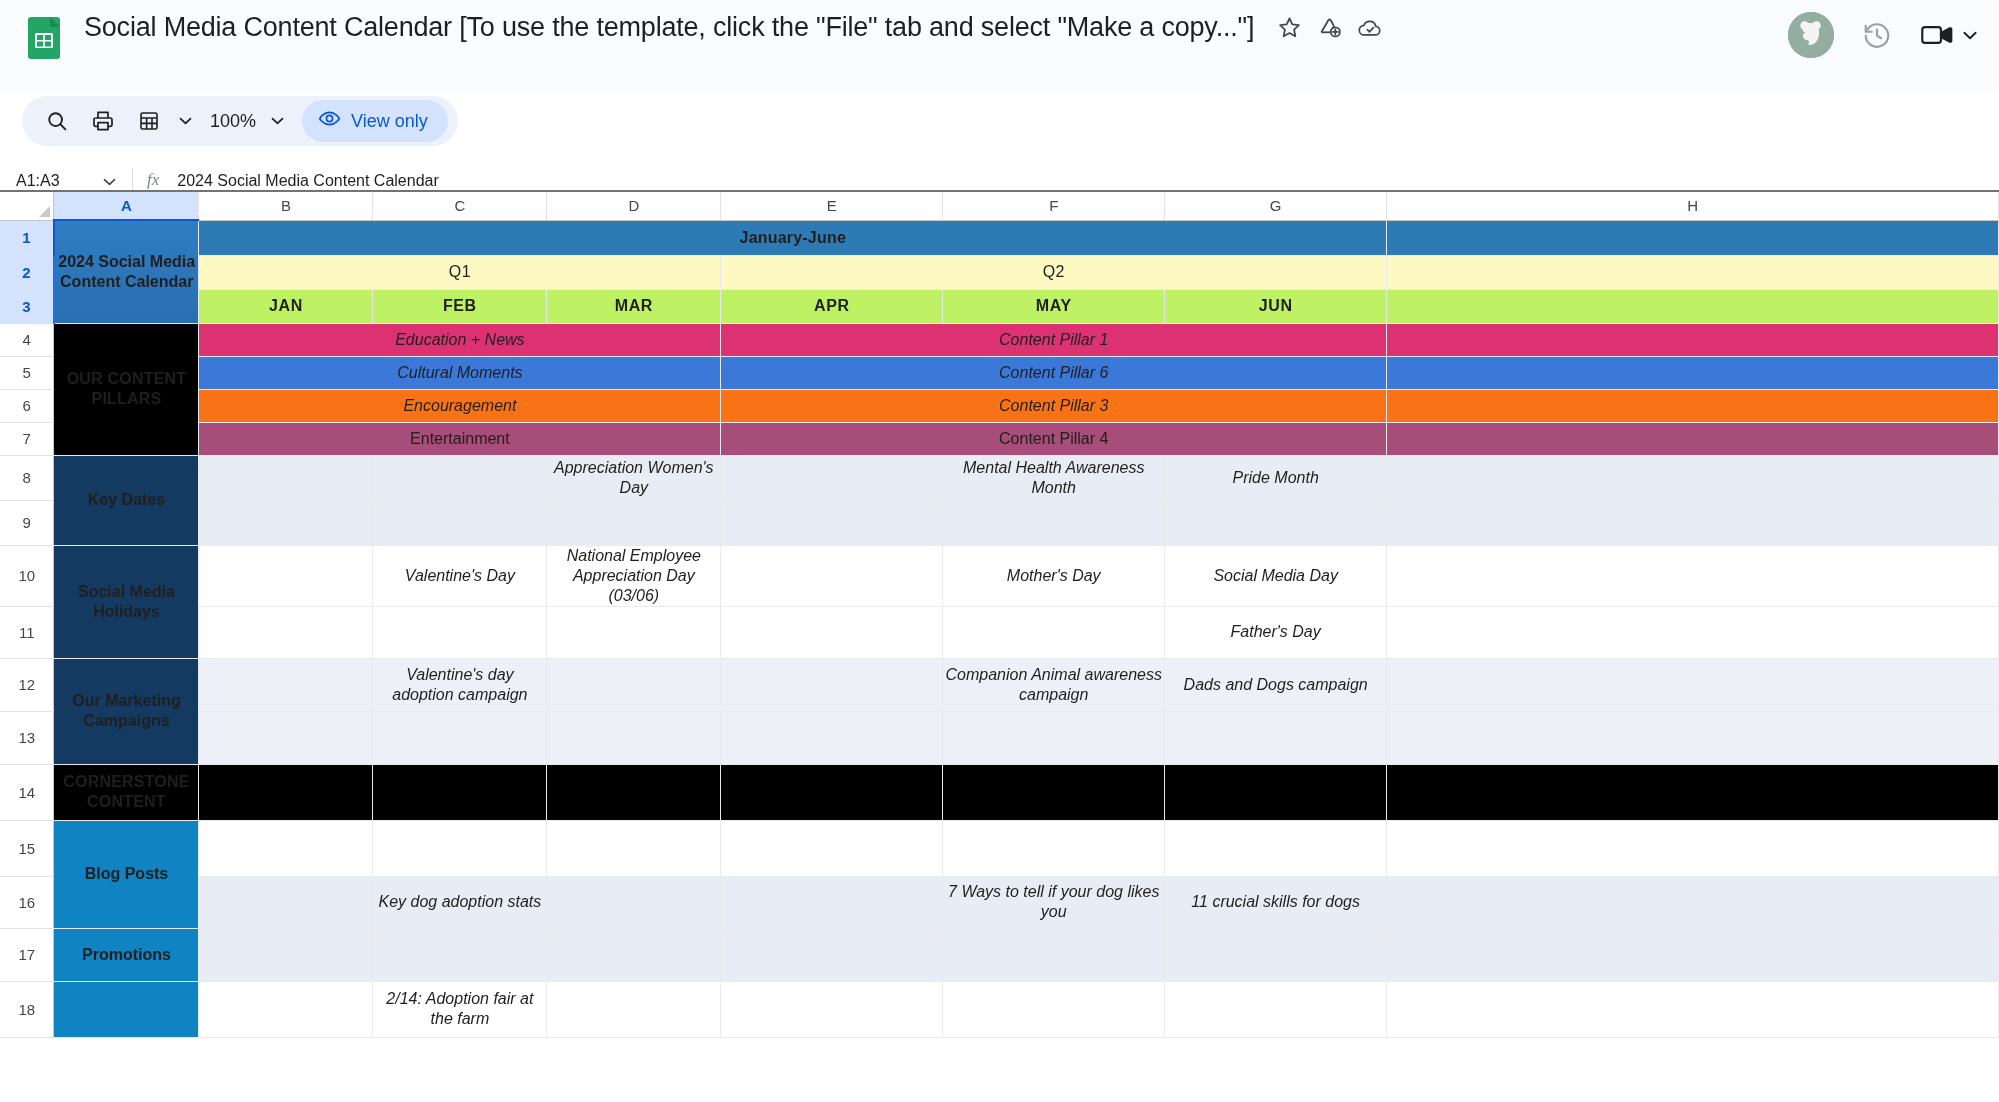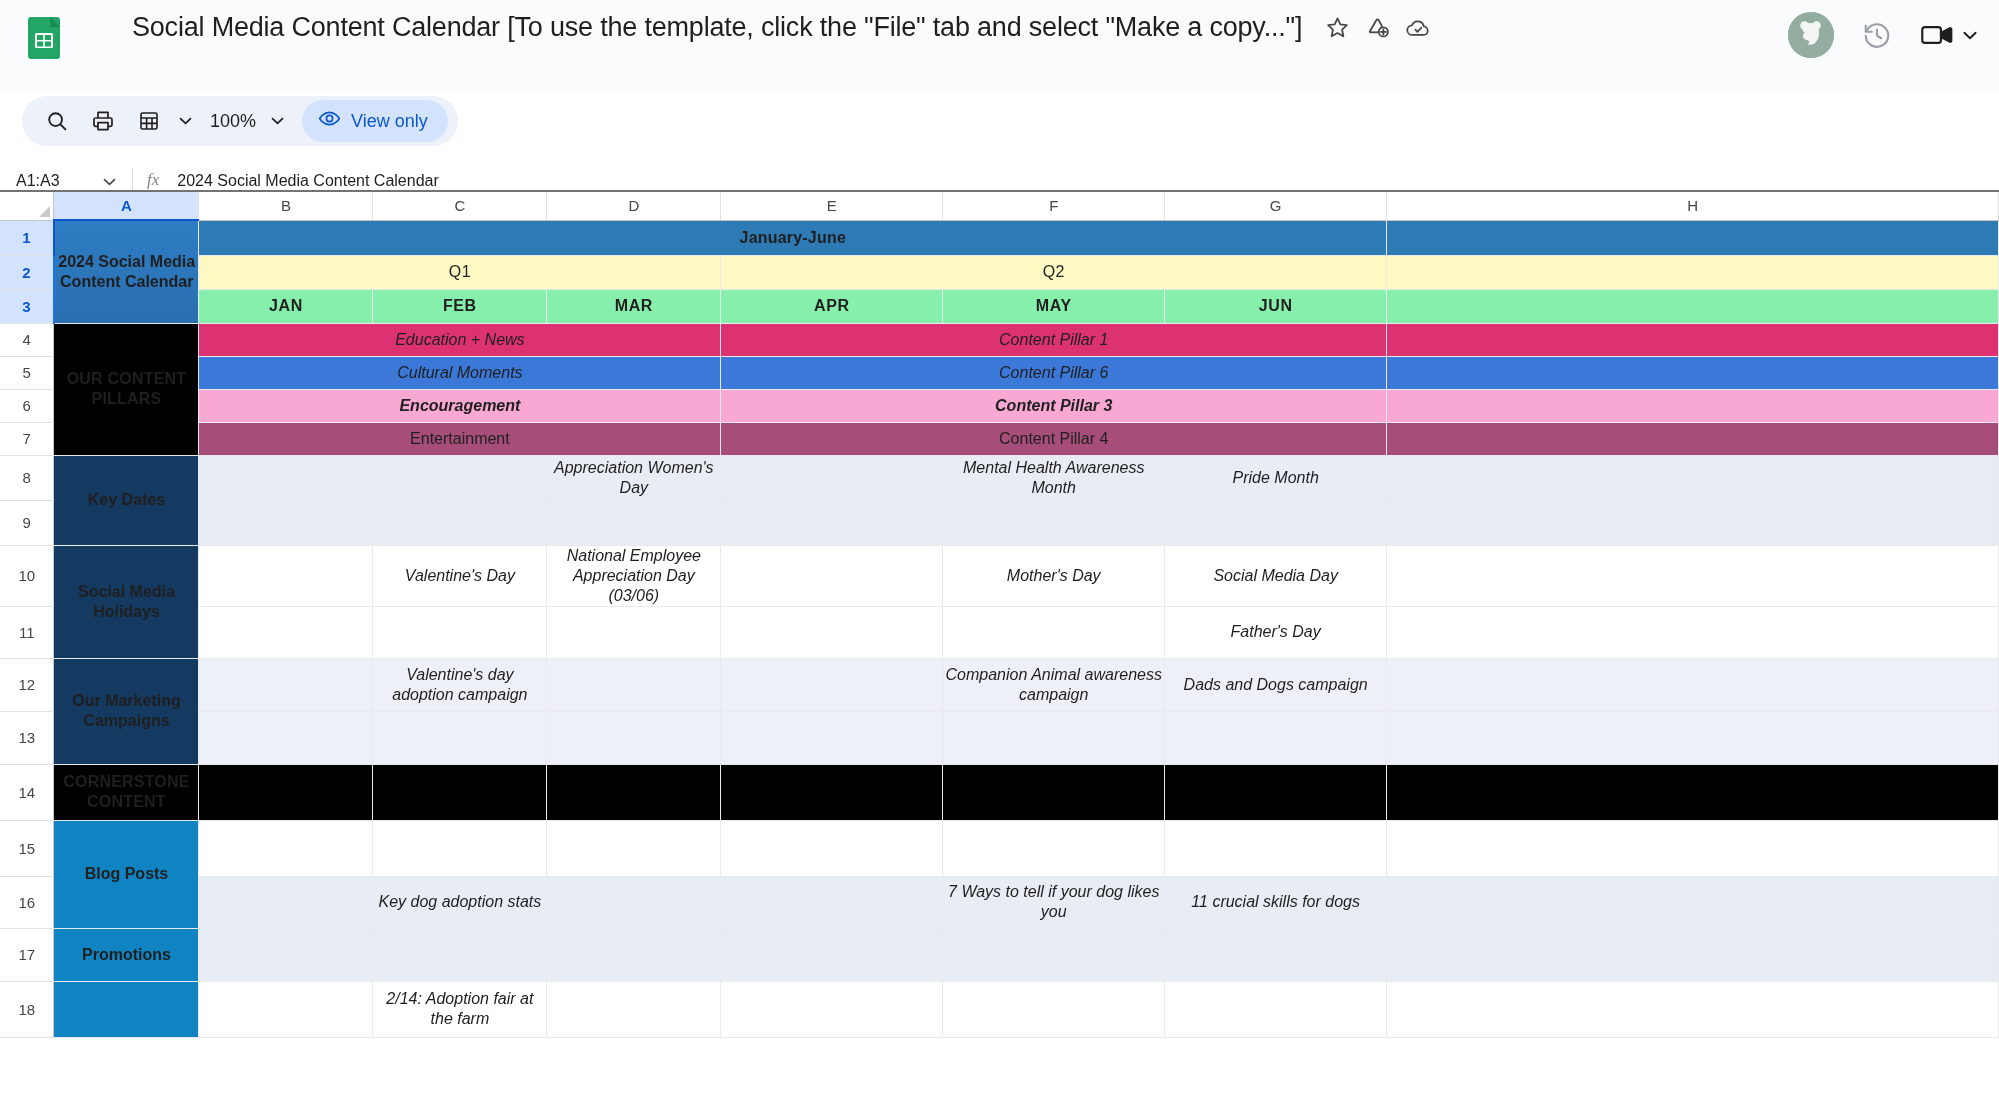--- a/index.html
+++ b/index.html
@@ -18,21 +18,21 @@
     position: relative;
   }
   .doc-logo {
     width: 44px; height: 44px; flex: 0 0 44px;
     margin-top: 6px; margin-right: 16px;
   }
   .title-block { flex: 0 1 auto; min-width: 0; padding-top: 2px; }
   .title-row { display: flex; align-items: center; gap: 0; }
   .doc-title {
     font-size: 27px; color: #1f1f1f; letter-spacing: -0.2px;
-    white-space: nowrap; font-weight: 400; margin-left: 48px;
+    white-space: nowrap; font-weight: 400;
   }
   .title-icons { display: flex; align-items: center; gap: 13px; margin-left: 22px; }
   .t-icon { width: 27px; height: 27px; display: inline-flex; align-items: center; justify-content: center; cursor: pointer; }
 
   .menubar { display: flex; gap: 27px; margin-top: 7px; padding-left: 3px; }
   .menu-item { font-size: 18px; color: #1f1f1f; cursor: pointer; line-height: 24px; }
   .menu-item.dim { color: #9aa0a6; }
 
   .topbar-right {
     position: absolute; right: 22px; top: 12px;
@@ -117,31 +117,31 @@
   }
 
   
   .c-title {
     background: linear-gradient(180deg,#2f7dc4 0%,#2a6fb0 100%);
     color:#fff; font-weight:700; font-size:19px; line-height:1.32;
     border: 2px solid #1a73e8; border-right-width:2px;
   }
   .c-halfyear { background:#2e7ab4; color:#fff; font-weight:700; font-size:19px; letter-spacing:.2px; }
   .c-quarter  { background:#fef9c3; color:#fff; font-weight:400; font-size:17px; letter-spacing:.4px; }
-  .c-month    { background:#86efac; color:#111; font-weight:700; font-size:15px; letter-spacing:.6px; }
+  .c-month    { background:#bef264; color:#111; font-weight:700; font-size:15px; letter-spacing:.6px; }
 
   .c-black    { background:#000000; color:#ffffff; font-weight:700; font-size:15.5px; line-height:1.3; letter-spacing:.2px; }
   .c-blackrow { background:#000000; border-right-color:#141414; border-bottom-color:#141414; }
 
   .c-navy  { background:#153a62; color:#ffffff; font-weight:700; font-size:16px; line-height:1.32; }
   .c-cyan  { background:#1083c2; color:#ffffff; font-weight:700; font-size:16px; line-height:1.32; }
 
   .p1 { background:#dd3272; color:#ffffff; font-style:italic; font-size:15px; border-bottom:1px solid #1b1b1b; border-right-color:#1b1b1b; }
   .p2 { background:#3c78d8; color:#ffffff; font-style:italic; font-size:15px; border-bottom:1px solid #1b1b1b; border-right-color:#1b1b1b; }
-  .p3 { background:#f9a8d4; color:#ffffff; font-style:italic; font-size:15px; border-bottom:1px solid #1b1b1b; border-right-color:#1b1b1b;font-weight:bold; }
+  .p3 { background:#f97316; color:#ffffff; font-style:italic; font-size:15px; border-bottom:1px solid #1b1b1b; border-right-color:#1b1b1b; }
   .p4 { background:#a64d79; color:#ffffff; font-size:15px; border-bottom:1px solid #1b1b1b; border-right-color:#1b1b1b; }
 
   .tint  { background:#e8edf5; }
   .tint2 { background:#edf1f7; }
   .white { background:#ffffff; }
   .ital  { font-style: italic; }
 </style>
 </head>
 <body>
 

